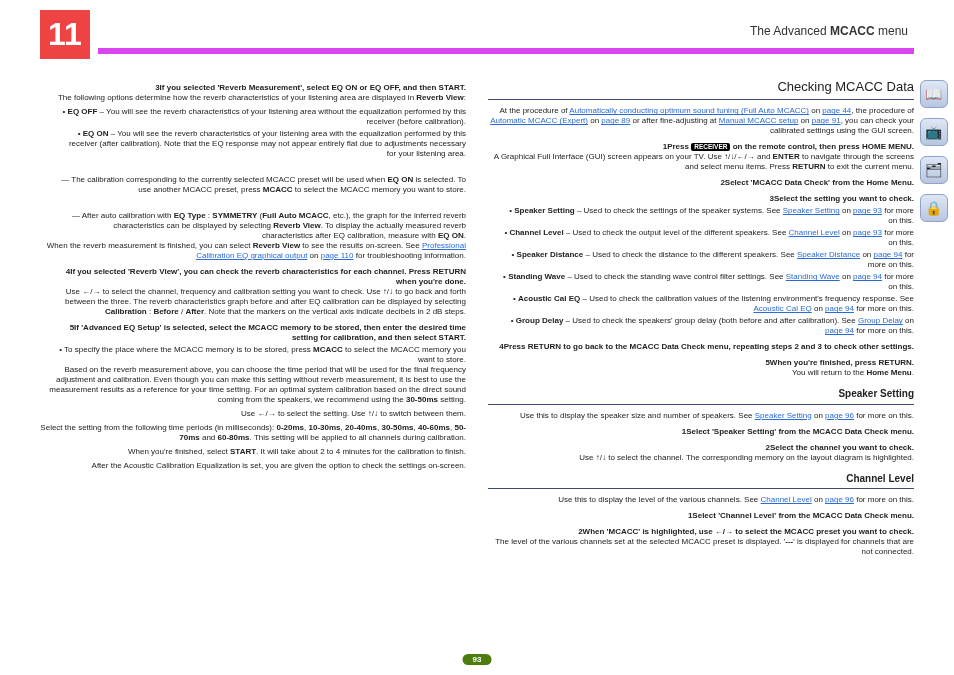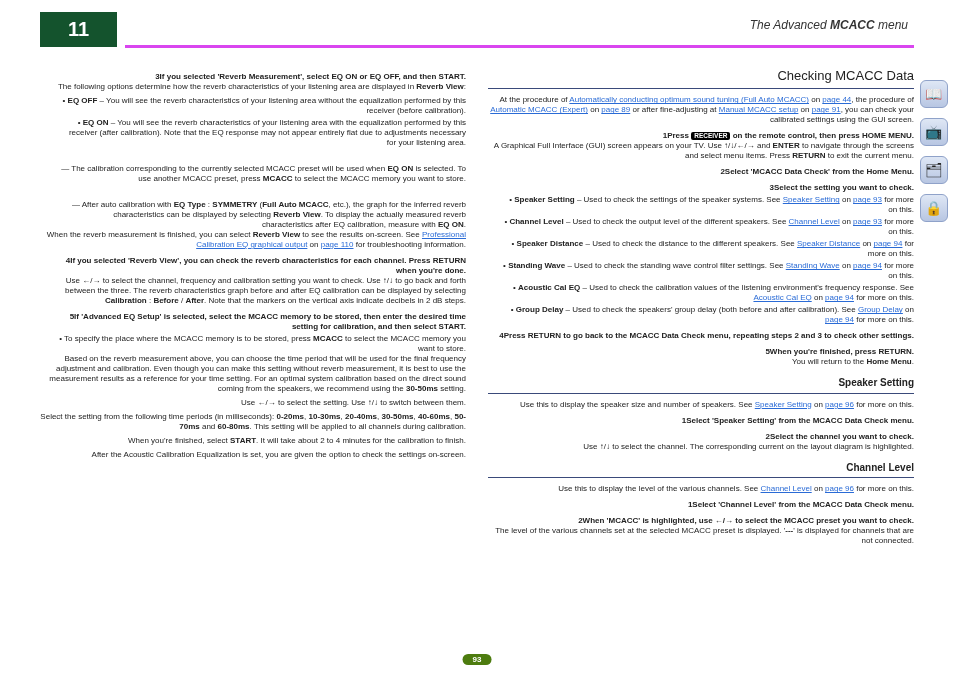--- a/index.html
+++ b/index.html
@@ -17,33 +17,32 @@
     flex-direction: column;
     width: 100%;
     height: 100%;
   }
   .header {
     display: flex;
     align-items: center;
     padding: 10px 40px 4px 40px;
   }
   .chapter-num {
-    background: #14532d;
+    background: #ef4444;
     color: #fff;
-    font-size: 20px;
+    font-size: 32px;
     font-weight: bold;
-    padding: 6px 28px;
+    padding: 6px 8px;
   }
   .header-line {
     flex: 1;
-    border-bottom: 3px solid #d946ef;
+    border-bottom: 6px solid #d946ef;
     margin-left: 8px;
     position: relative;
     height: 38px;
-    font-style: italic;
   }
   .header-title {
     position: absolute;
     right: 0;
     top: 8px;
     font-size: 12px;
     color: #333;
     padding: 0 6px;
   }
   .header-title b { font-weight: bold; }
@@ -162,21 +161,21 @@
 
       <div class="step"><span class="num">4</span><span>Press RETURN to go back to the MCACC Data Check menu, repeating steps 2 and 3 to check other settings.</span></div>
       <div class="step"><span class="num">5</span><span>When you're finished, press RETURN.</span></div>
       <div class="sect"><span>You will return to the </span><b>Home Menu</b><span>.</span></div>
 
       <div class="h3">Speaker Setting</div>
       <div class="footline"></div>
       <div class="sect"><span>Use this to display the speaker size and number of speakers. See </span><a href="#">Speaker Setting</a><span> on </span><a href="#">page 96</a><span> for more on this.</span></div>
       <div class="step"><span class="num">1</span><span>Select 'Speaker Setting' from the MCACC Data Check menu.</span></div>
       <div class="step"><span class="num">2</span><span>Select the channel you want to check.</span></div>
-      <div class="sect glyph">Use ↑/↓ to select the channel. The corresponding current on the layout diagram is highlighted.</div>
+      <div class="sect glyph">Use ↑/↓ to select the channel. The corresponding memory on the layout diagram is highlighted.</div>
 
       <div class="h3">Channel Level</div>
       <div class="footline"></div>
       <div class="sect"><span>Use this to display the level of the various channels. See </span><a href="#">Channel Level</a><span> on </span><a href="#">page 96</a><span> for more on this.</span></div>
       <div class="step"><span class="num">1</span><span>Select 'Channel Level' from the MCACC Data Check menu.</span></div>
       <div class="step"><span class="num">2</span><span class="glyph">When 'MCACC' is highlighted, use ←/→ to select the MCACC preset you want to check.</span></div>
       <div class="sect"><span>The level of the various channels set at the selected MCACC preset is displayed. '</span><b>---</b><span>' is displayed for channels that are not connected.</span></div>
     </div>
   </div>
 

